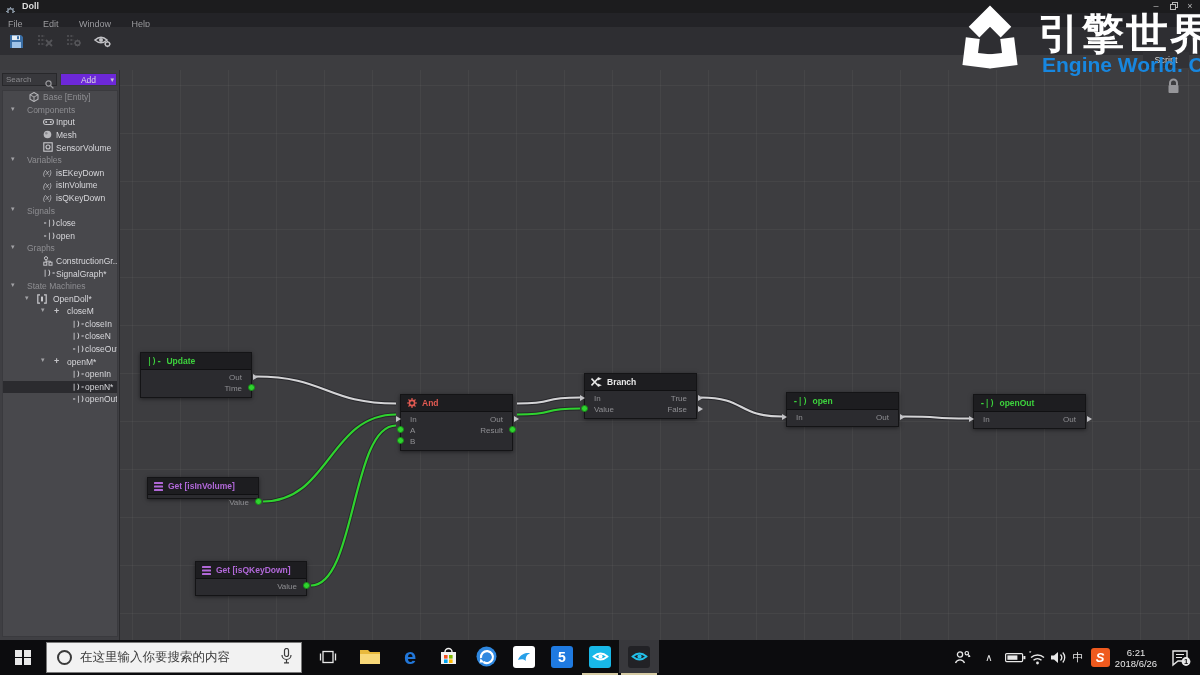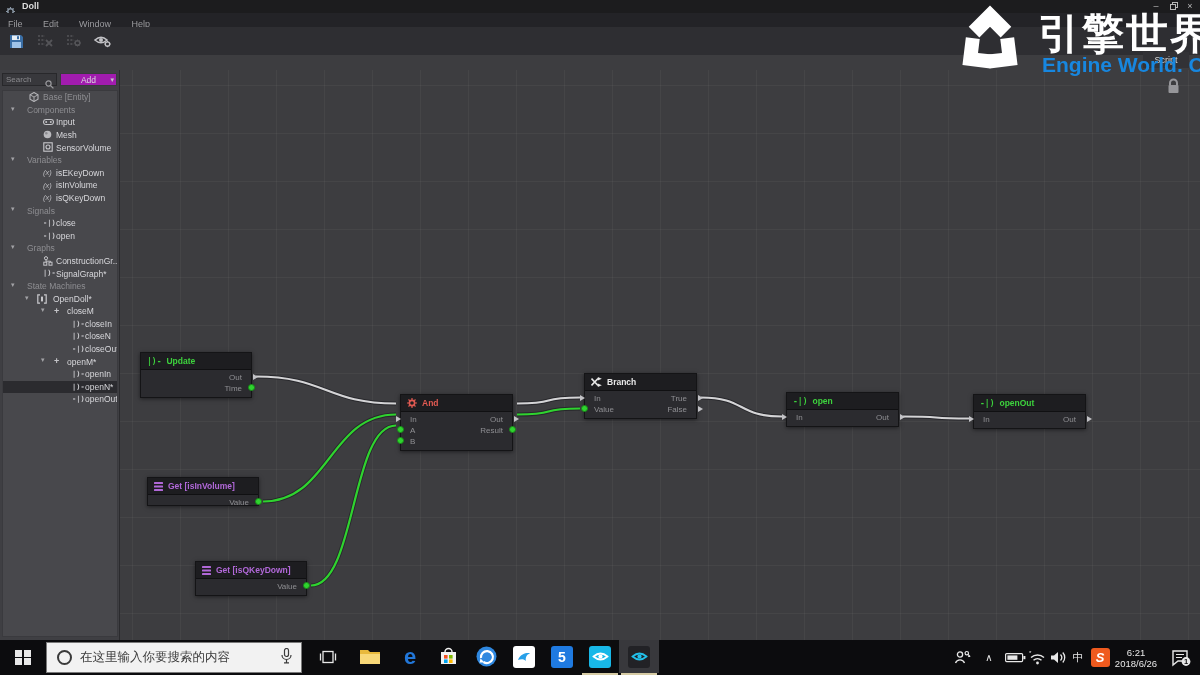--- a/index.html
+++ b/index.html
@@ -27,21 +27,21 @@
   
   #tabbar{position:absolute;left:0;top:55px;width:1200px;height:15px;background:#323236;border-bottom:1px solid #2a2a2d;}
   .tab-label{position:absolute;top:2px;font-size:9px;color:#4aa0e0;}
   #tab-script{left:4px;} #tab-graph{left:127px;}
 
   
   #sidebar{position:absolute;left:0;top:70px;width:120px;height:570px;background:#3f3f43;border-right:1px solid #2b2b2e;}
   #search-input{position:absolute;left:2px;top:3px;width:55px;height:13px;background:#38383c;border:1px solid #28282b;color:#c0c0c4;font-size:8px;padding:0 12px 0 3px;outline:none;}
   #search-input::placeholder{color:#8a8a8e;}
   #search-mag{position:absolute;left:45px;top:5px;pointer-events:none;}
-  #add-btn{position:absolute;left:60px;top:3px;width:57px;height:13px;background:#a21caf;border:1px solid #3a3a3e;color:#dadade;font-size:8.5px;text-align:center;line-height:12px;}
+  #add-btn{position:absolute;left:60px;top:3px;width:57px;height:13px;background:#6d28d9;border:1px solid #3a3a3e;color:#dadade;font-size:8.5px;text-align:center;line-height:12px;}
   #add-arrow{position:absolute;right:2px;top:0;font-size:7px;color:#c8c8cc;}
   #tree{position:absolute;left:2px;top:20px;width:116px;height:547px;background:#48484c;border:1px solid #3a3a3e;overflow:hidden;}
   .trow{position:relative;height:12.6px;}
   .trow.sel{background:#2b2b2f;}
   .exp{position:absolute;top:1px;font-size:7px;color:#a2a2a6;}
   .ticon{position:absolute;top:0;height:12px;display:flex;align-items:center;color:#c6c6ca;}
   .tlabel{position:absolute;top:1.2px;font-size:8.5px;color:#d8d8dc;white-space:nowrap;}
   .tlabel.muted{color:#8e8e92;}
   .sig{font-weight:bold;font-size:7px;font-family:"DejaVu Sans Mono",monospace;}
   .vx{font-style:italic;font-size:7.5px;color:#bababe;}
@@ -368,21 +368,21 @@
             <div class="nrow">
               <span class="plab r">Out</span>
               <span class="pin exec out"></span>
             </div>
             <div class="nrow">
               <span class="plab r">Time</span>
               <span class="pin data out"></span>
             </div>
           </div>
         </div>
-        <div class="node" style="left: 27px; top: 407px; width: 112px; height: 29px;">
+        <div class="node" style="left: 27px; top: 407px; width: 112px; height: 22px;">
           <div class="nhead">
             <span style="display:flex">
               <svg width="9" height="9" viewBox="0 0 9 9">
                 <rect width="9" height="2" rx="0.5" fill="#b168d8"></rect>
                 <rect y="3.5" width="9" height="2" rx="0.5" fill="#b168d8"></rect>
                 <rect y="7" width="9" height="2" rx="0.5" fill="#b168d8"></rect>
               </svg>
             </span>
             <span class="ntitle" style="color:#b168d8">Get [isInVolume]</span>
           </div>

